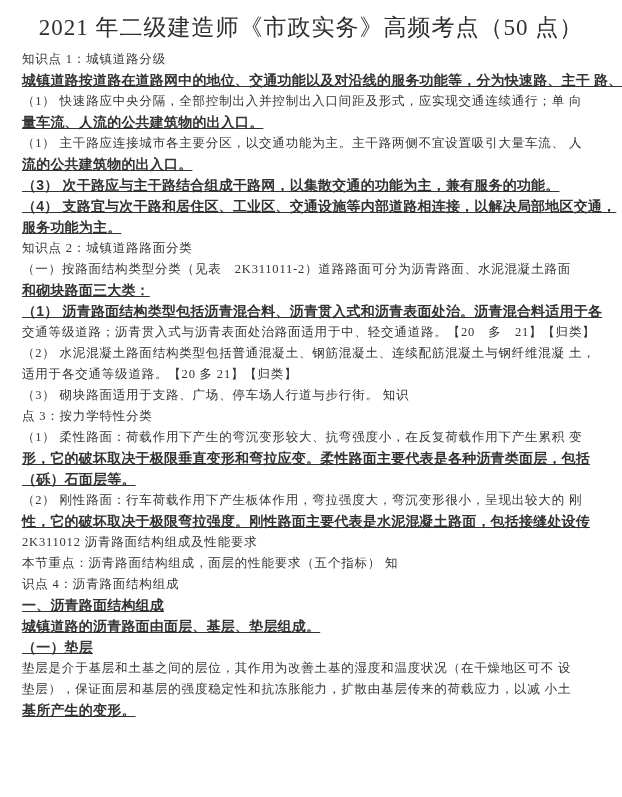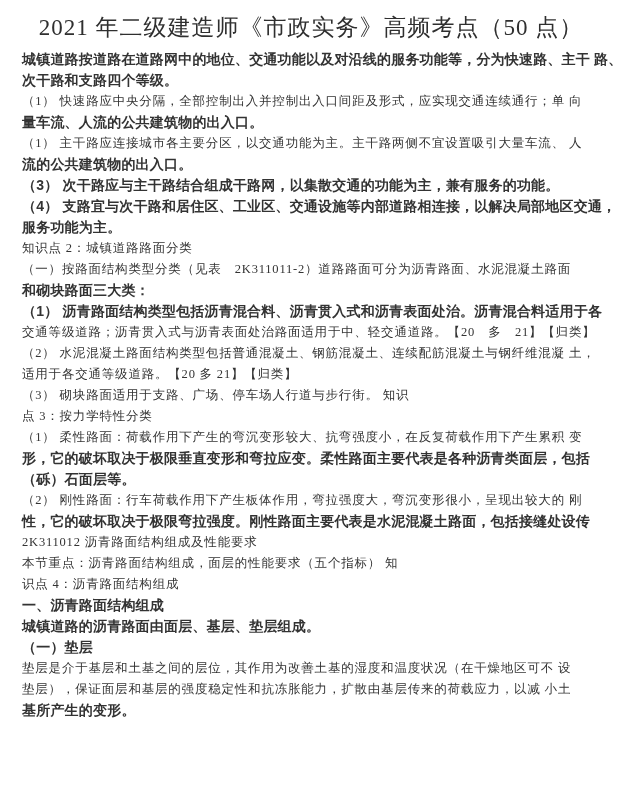--- a/index.html
+++ b/index.html
@@ -39,37 +39,38 @@
     line-height: 21px;
     white-space: nowrap;
     color: #333333;
   }
   
   .line.hei {
     font-family: "Liberation Sans", sans-serif;
     font-size: 14px;
     font-weight: 700;
     letter-spacing: 0.2px;
+    text-decoration: underline;
   }
   
   .line.kai {
     font-family: "Liberation Serif", serif;
     font-size: 12.5px;
     font-weight: 400;
     letter-spacing: 0.8px;
   }
 </style>
 </head>
 <body>
 
 <div class="page">
   <div class="doc-title">2021 年二级建造师《市政实务》高频考点（50 点）</div>
   <div class="doc-body">
+      <div class="line kai">知识点 1：城镇道路分级</div>
       <div class="line hei">城镇道路按道路在道路网中的地位、交通功能以及对沿线的服务功能等，分为快速路、主干 路、</div>
-      <div class="line hei">次干路和支路四个等级。</div>
       <div class="line kai">（1） 快速路应中央分隔，全部控制出入并控制出入口间距及形式，应实现交通连续通行；单 向</div>
       <div class="line hei">量车流、人流的公共建筑物的出入口。</div>
       <div class="line kai">（1） 主干路应连接城市各主要分区，以交通功能为主。主干路两侧不宜设置吸引大量车流、 人</div>
       <div class="line hei">流的公共建筑物的出入口。</div>
       <div class="line hei">（3） 次干路应与主干路结合组成干路网，以集散交通的功能为主，兼有服务的功能。</div>
       <div class="line hei">（4） 支路宜与次干路和居住区、工业区、交通设施等内部道路相连接，以解决局部地区交通，</div>
       <div class="line hei">服务功能为主。</div>
       <div class="line kai">知识点 2：城镇道路路面分类</div>
       <div class="line kai">（一）按路面结构类型分类（见表　2K311011-2）道路路面可分为沥青路面、水泥混凝土路面</div>
       <div class="line hei">和砌块路面三大类：</div>

